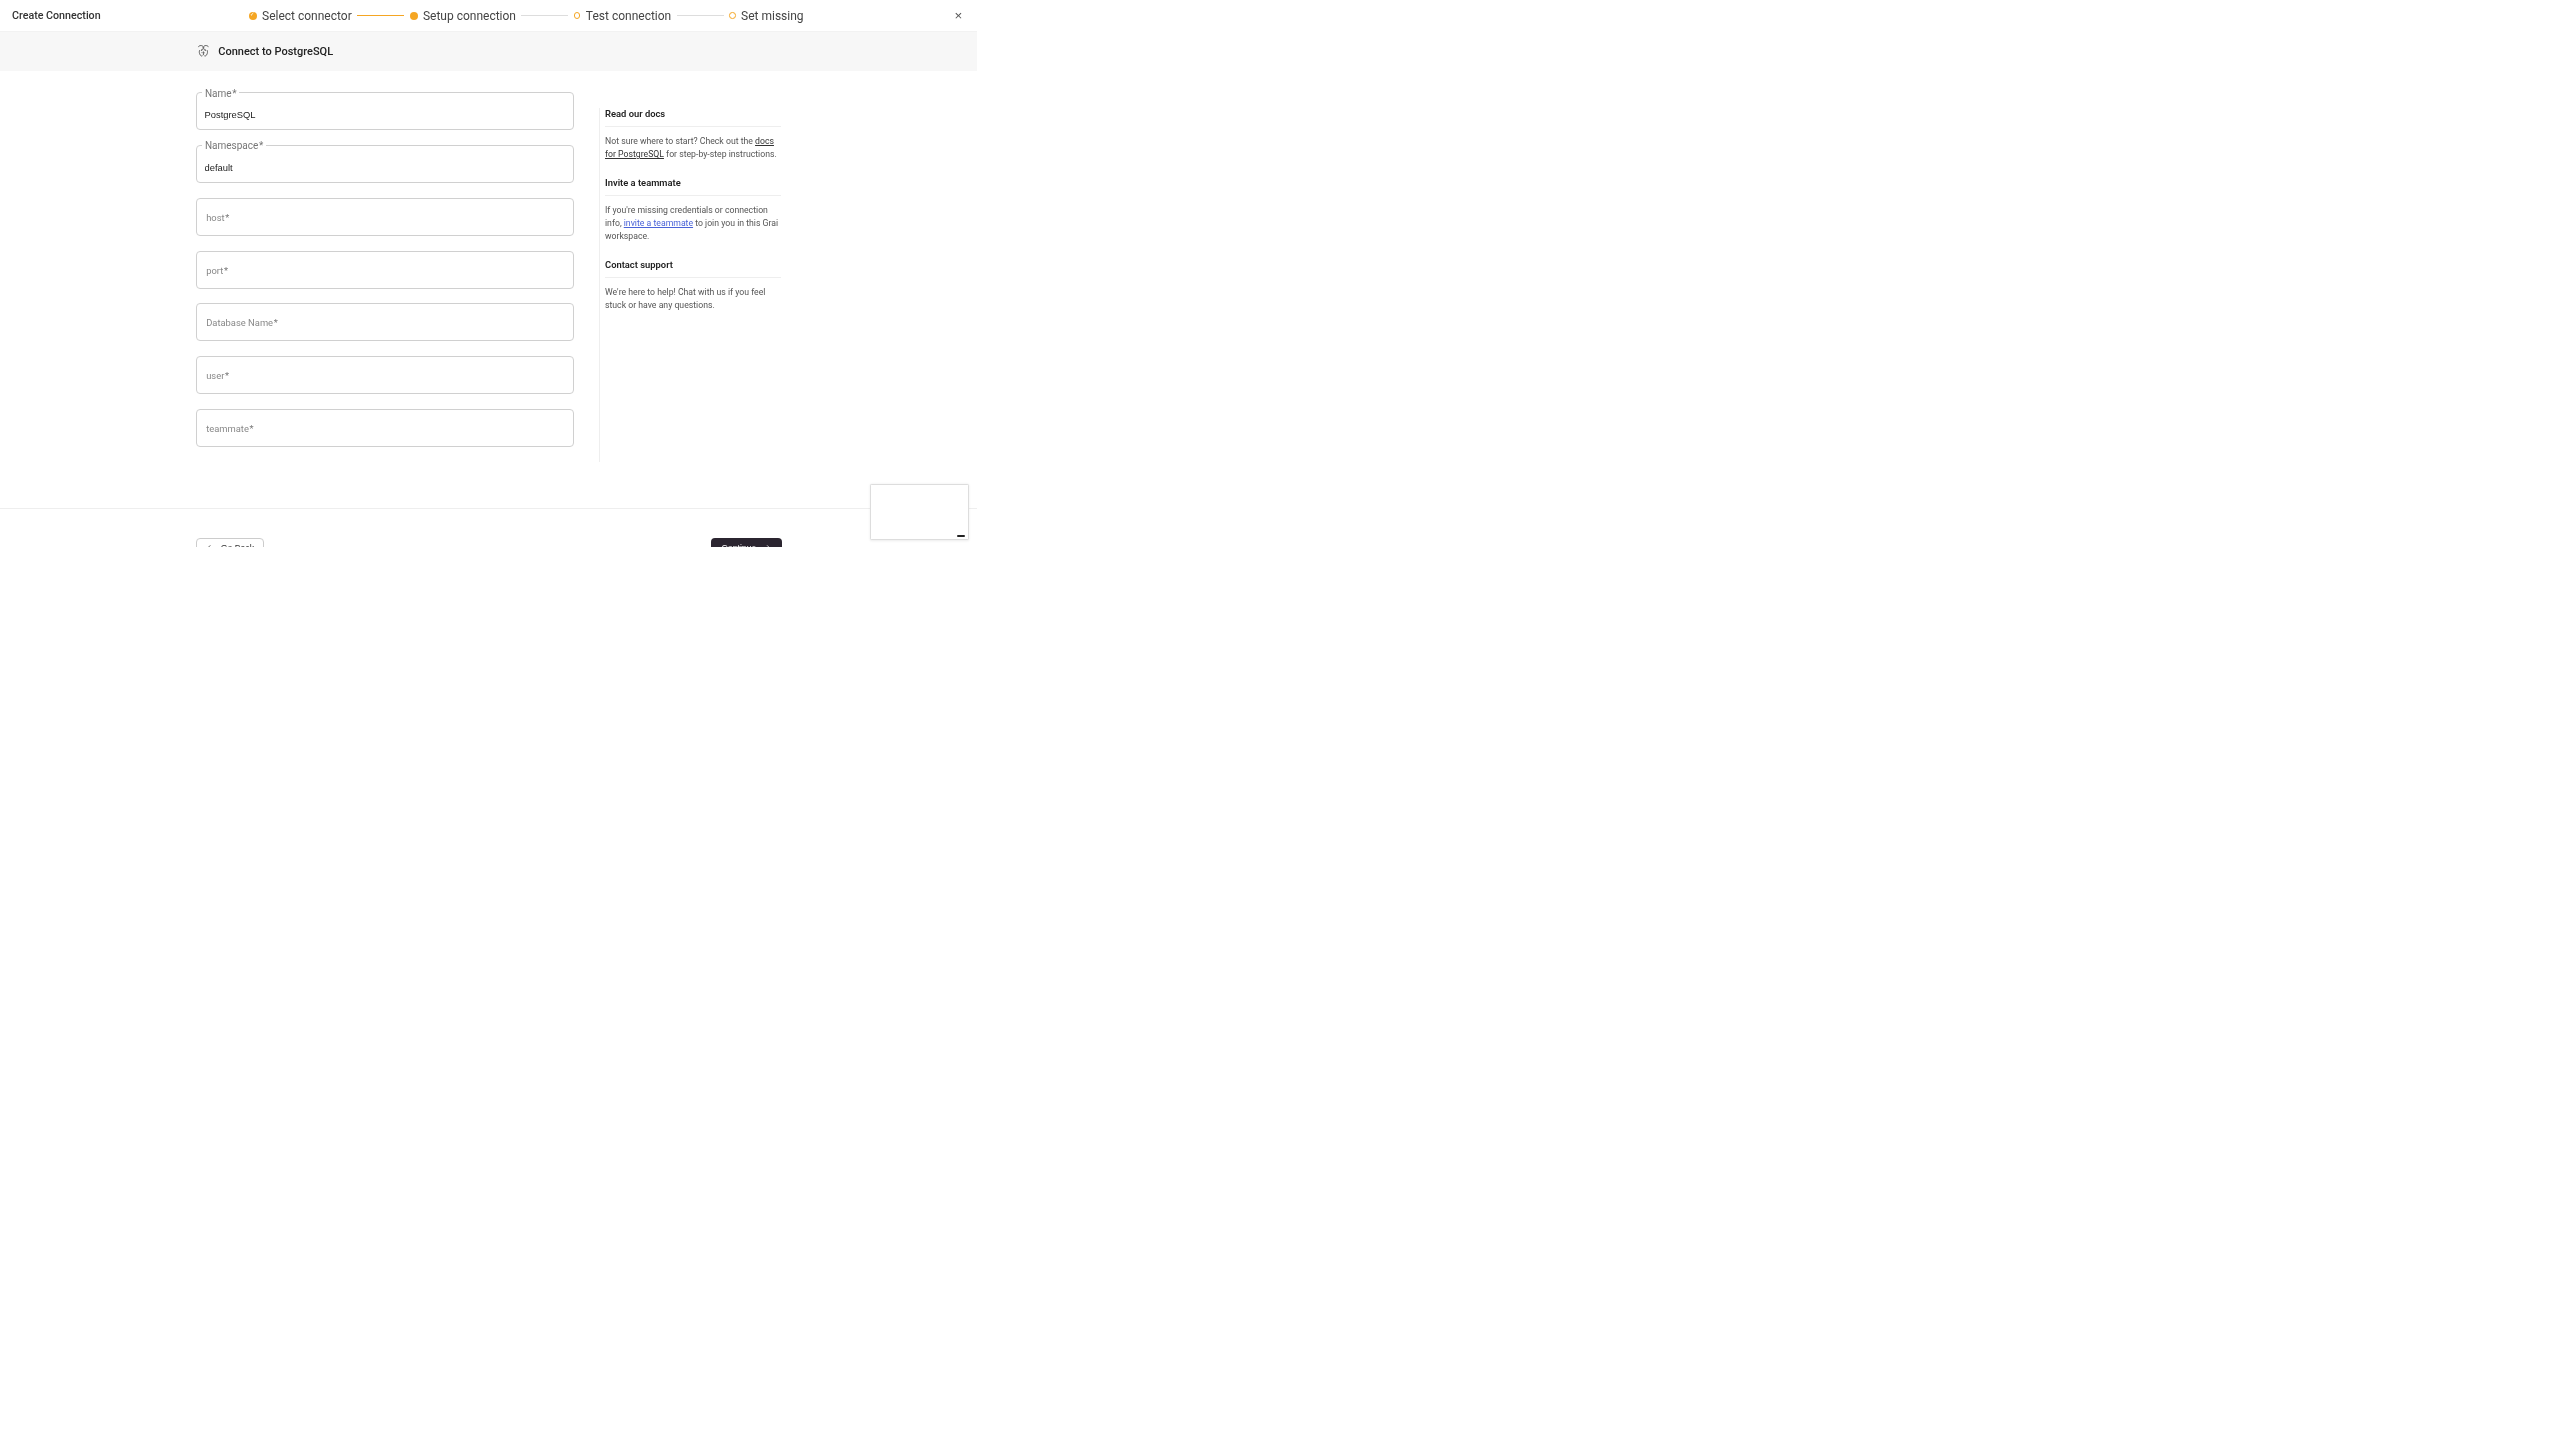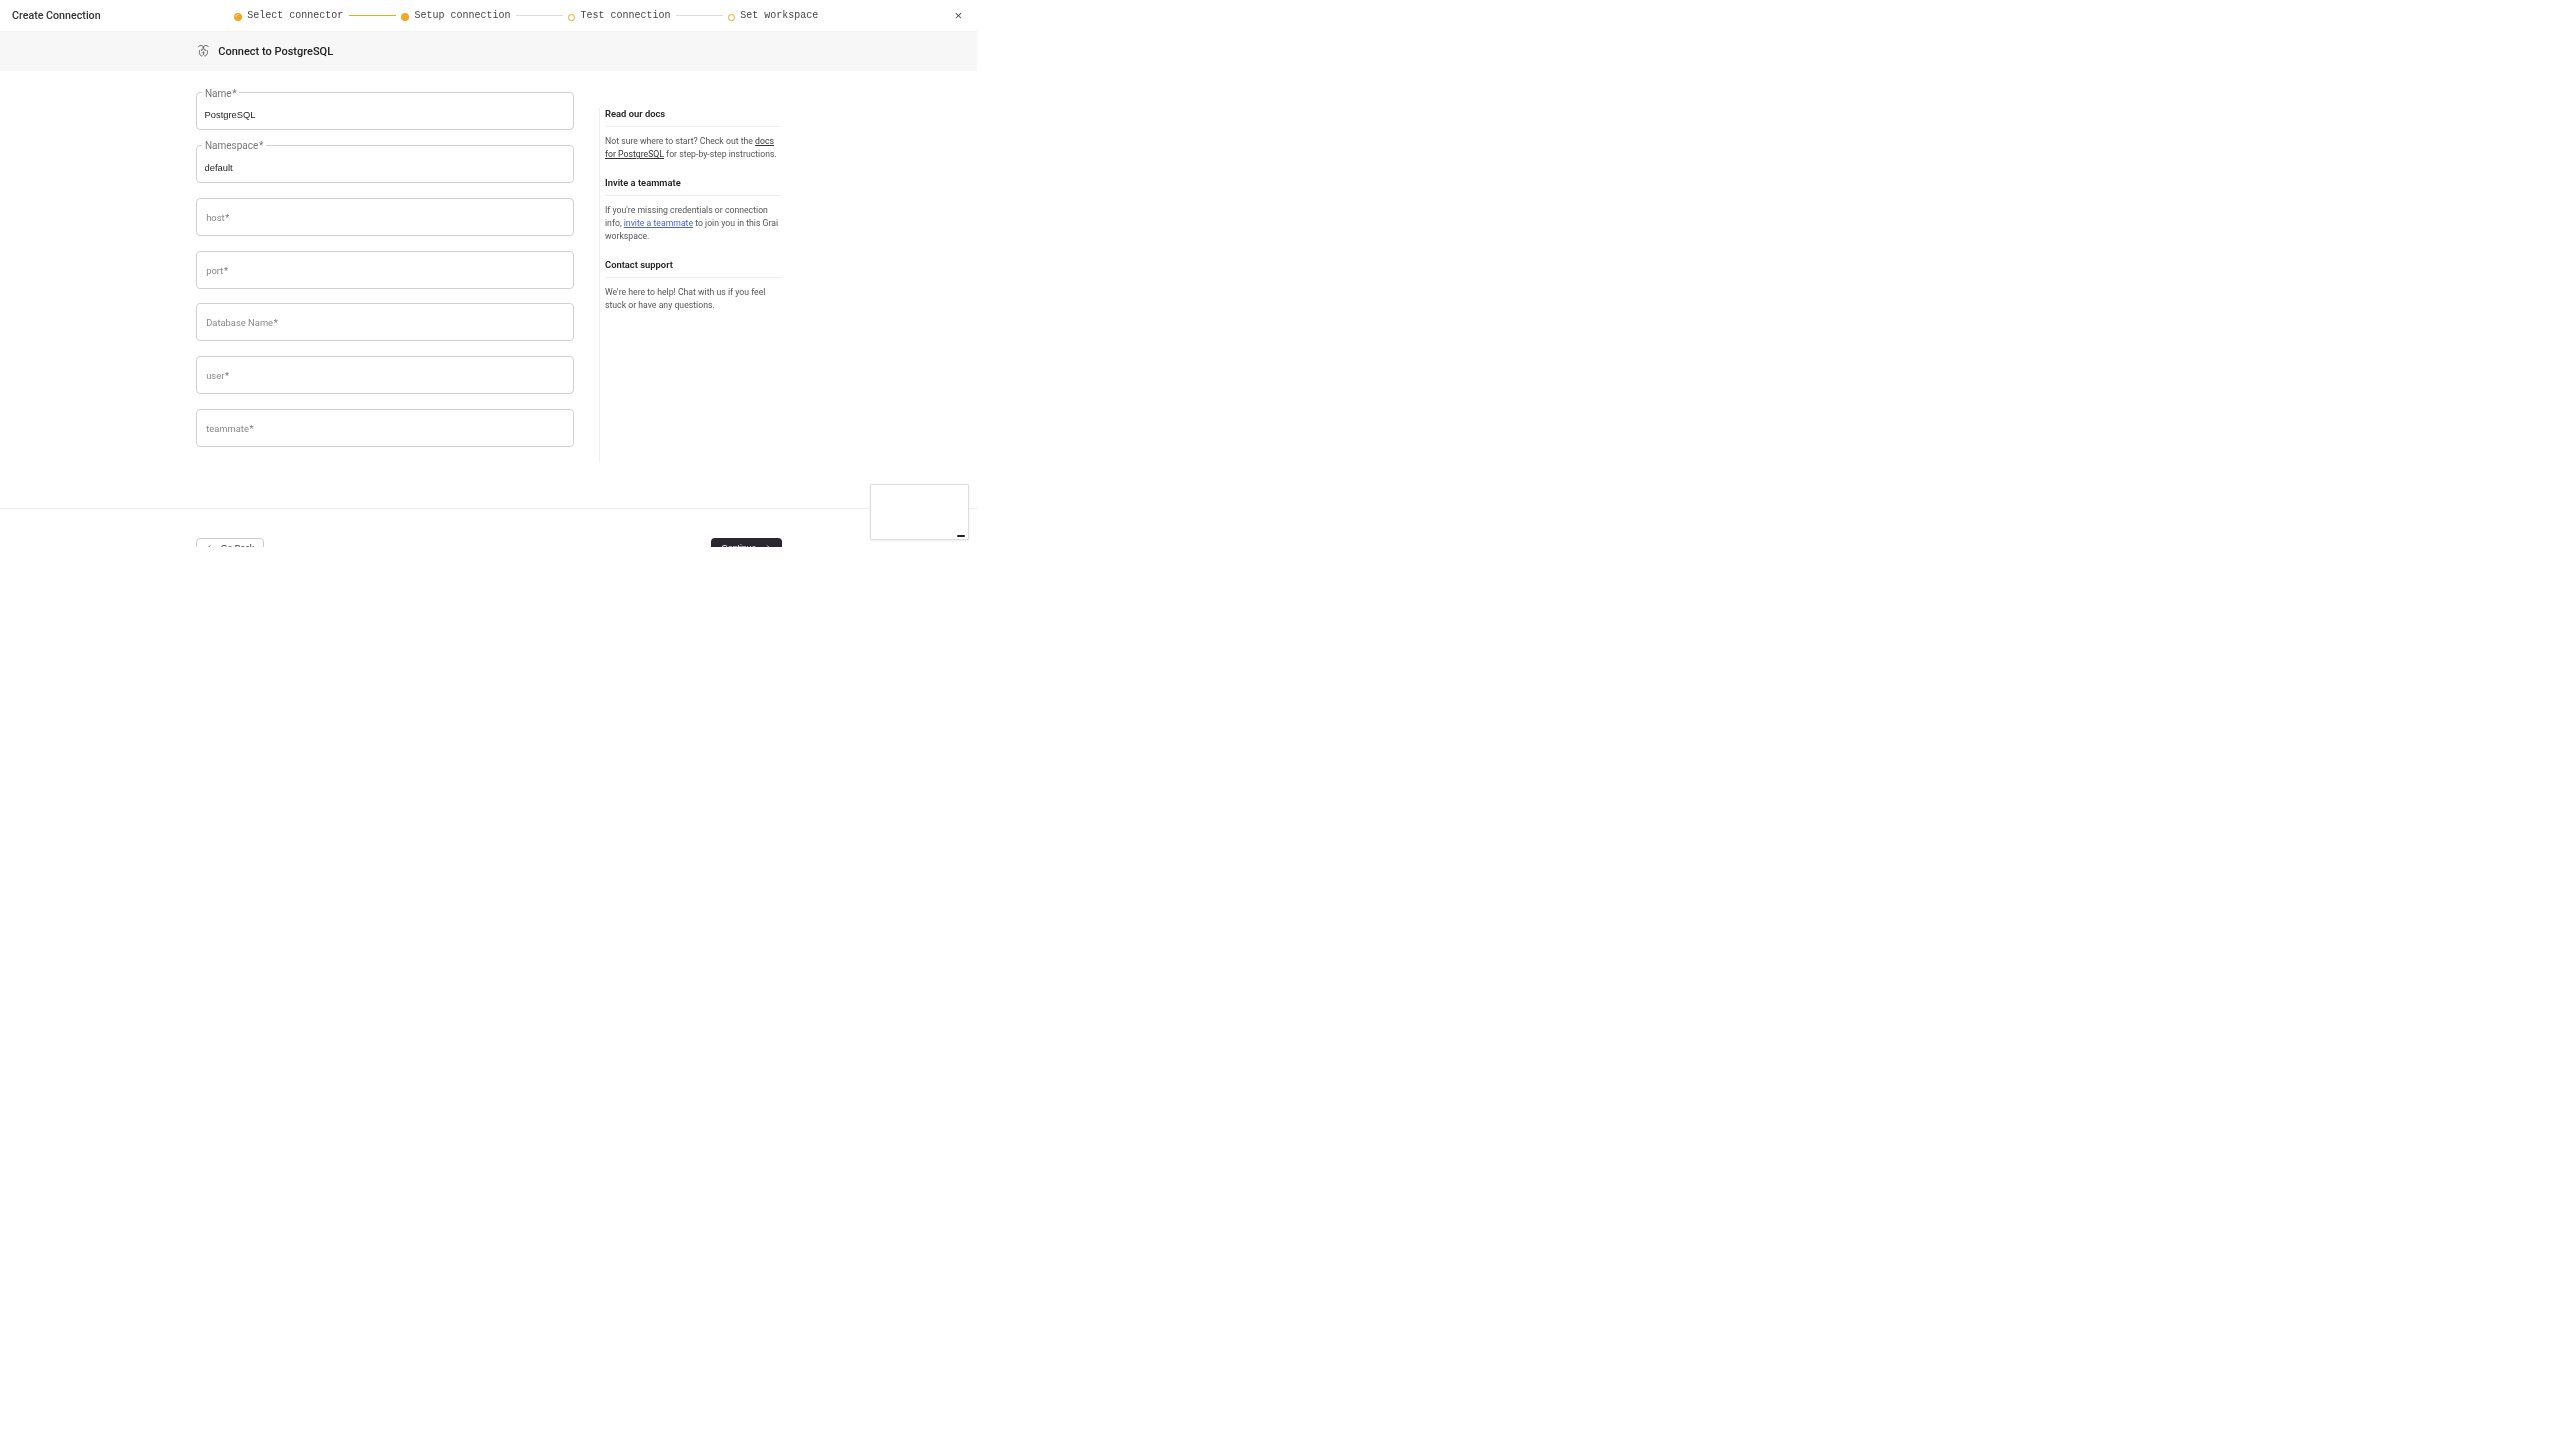--- a/index.html
+++ b/index.html
@@ -28,25 +28,24 @@
       color: #333;
     }
     .stepper {
       display: flex;
       align-items: center;
       margin: 0 auto;
       gap: 5.4px;
     }
     .step {
       display: flex;
-      align-items: flex-end;
+      align-items: center;
       gap: 5.4px;
-      font-size: 10px;
+      font-size: 12px;
       color: #444;
-      font-family: Liberation Mono, monospace;
     }
     .step-circle {
       width: 8px; height: 8px; border-radius: 50%;
       display: inline-block;
     }
     .step-circle.done {
       background: #f5a623;
       position: relative;
     }
     .step-circle.done::after {
@@ -245,21 +244,21 @@
       <span>Setup connection</span>
     </div>
     <span class="step-connector"></span>
     <div class="step">
       <span class="step-circle todo"></span>
       <span>Test connection</span>
     </div>
     <span class="step-connector"></span>
     <div class="step">
       <span class="step-circle todo"></span>
-      <span>Set workspace</span>
+      <span>Set missing</span>
     </div>
   </div>
   <button class="close-btn">
     <span>×</span>
   </button>
 </div>
 
 <div class="subheader">
   <div class="subheader-inner">
     <svg class="pg-icon" viewBox="0 0 24 24" fill="none" stroke="currentColor" stroke-width="1.5">

